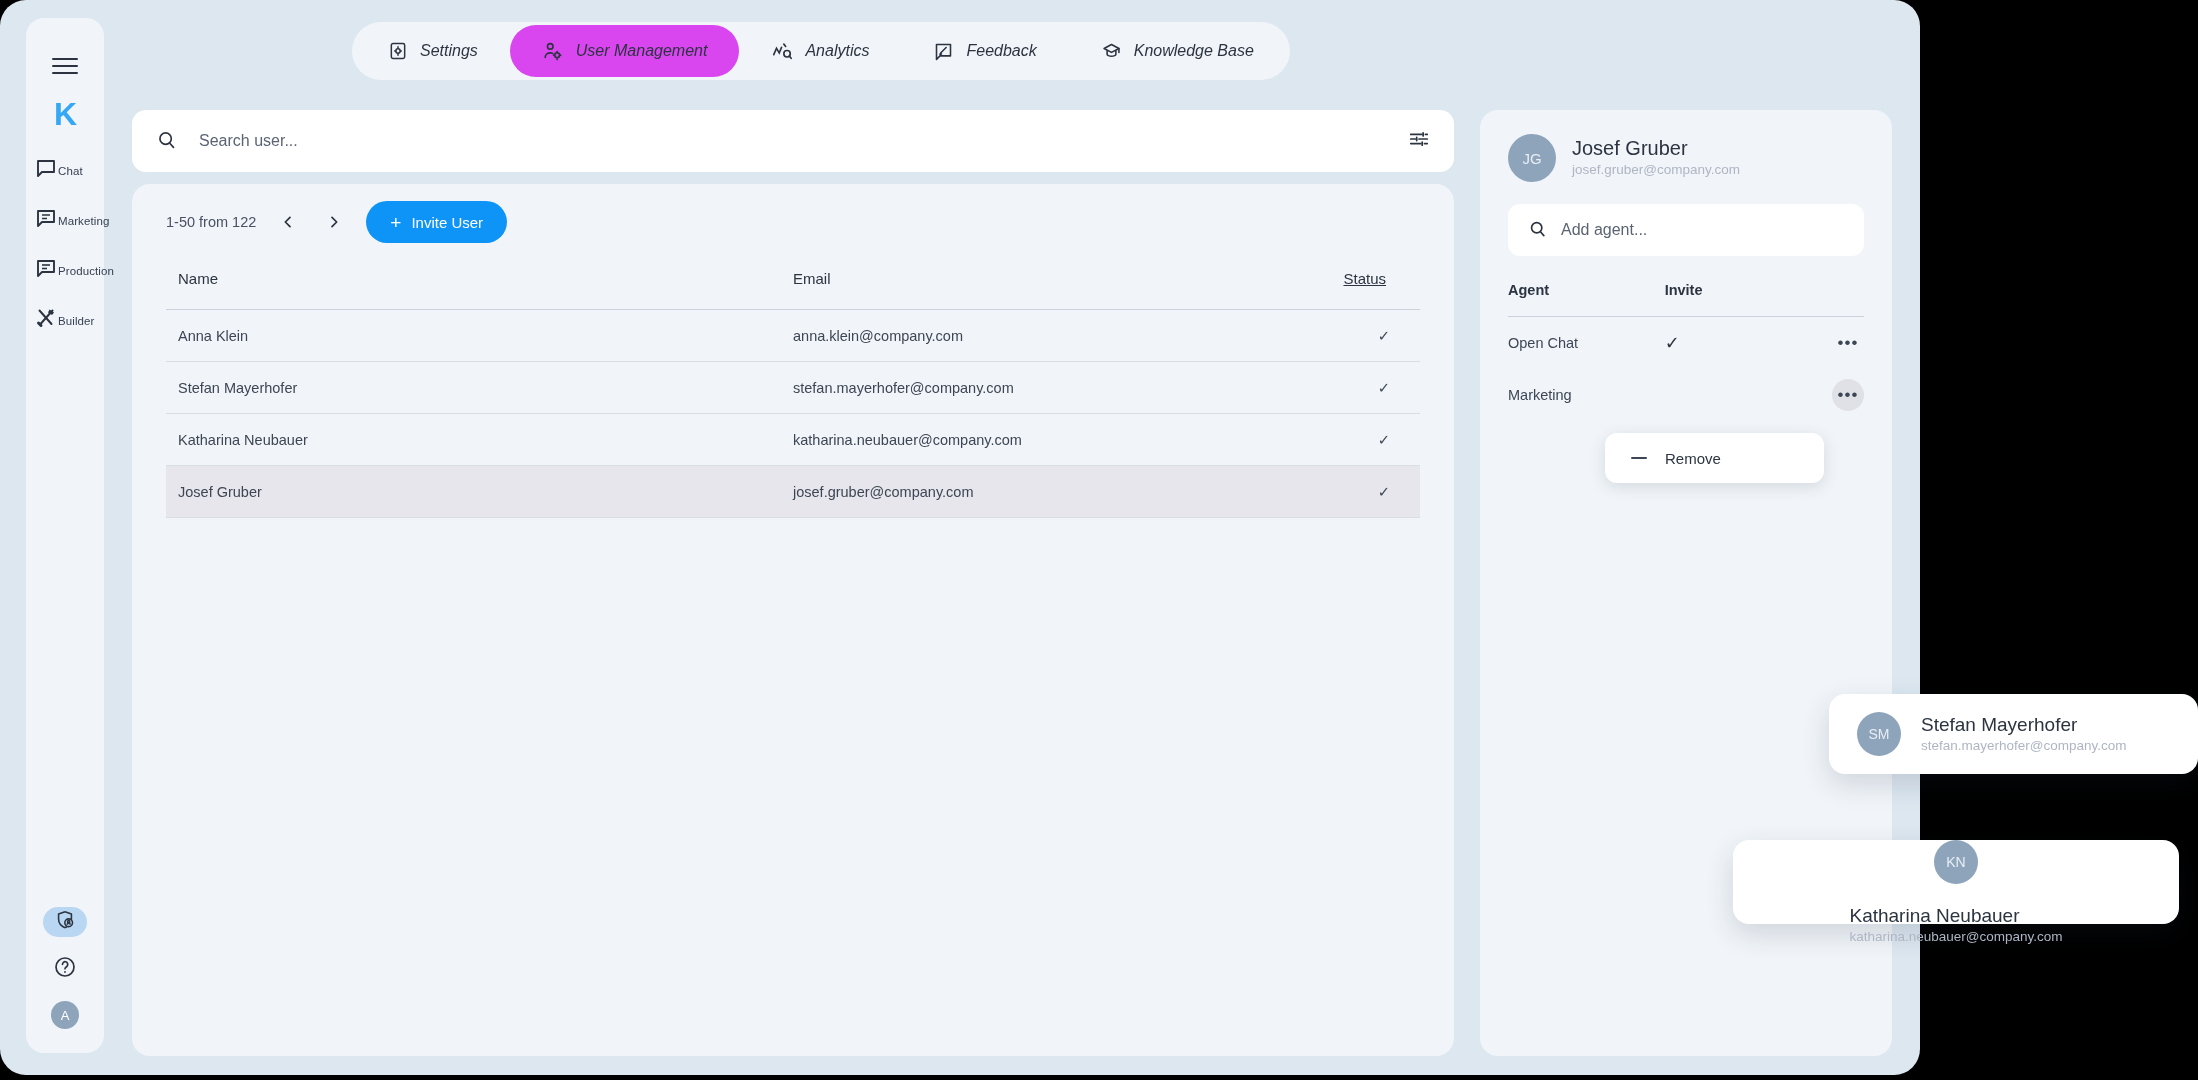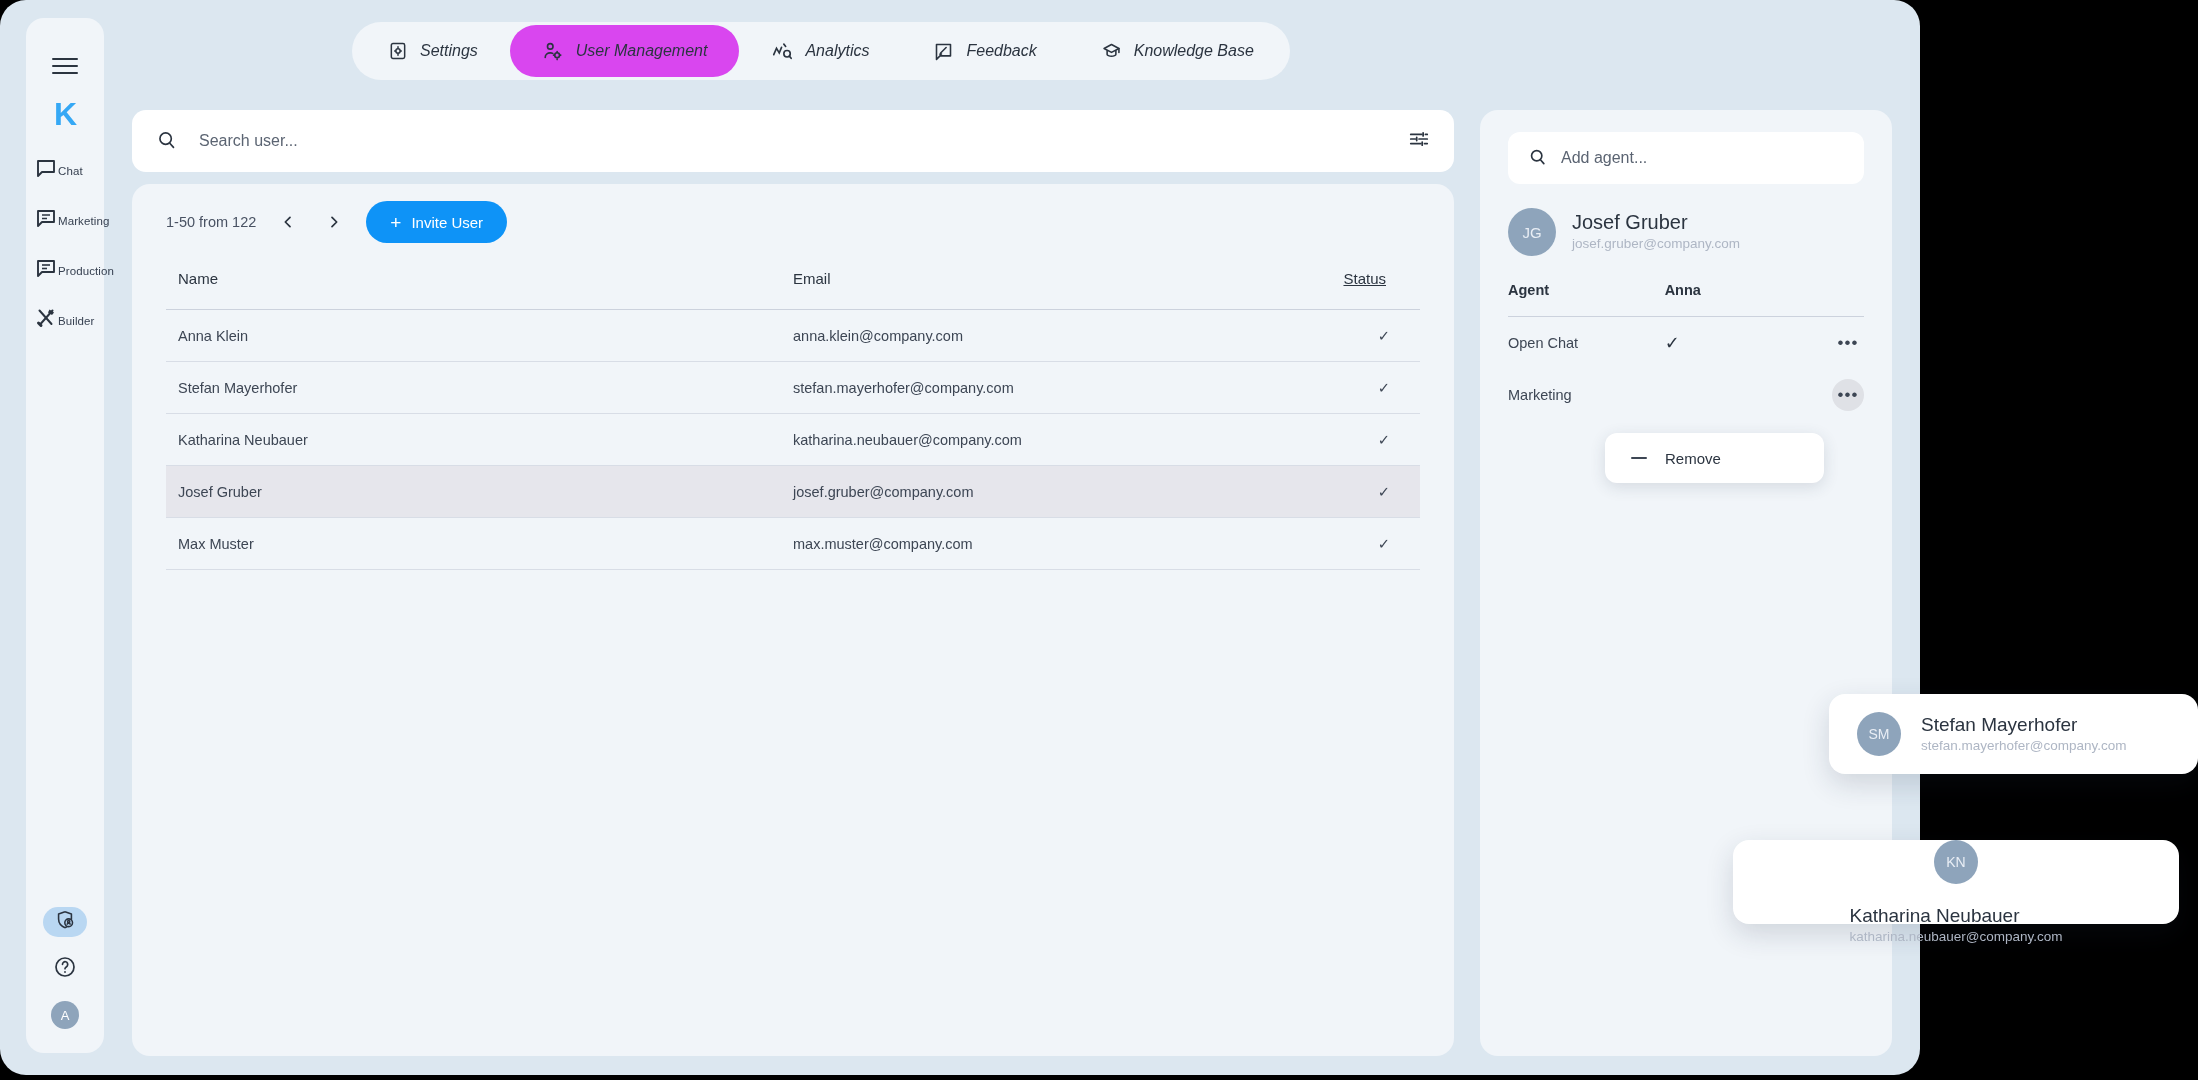--- a/index.html
+++ b/index.html
@@ -451,54 +451,49 @@
         <tr>
           <td class="c-name">Katharina Neubauer</td>
           <td class="c-email">katharina.neubauer@company.com</td>
           <td class="c-status tick">✓</td>
         </tr>
         <tr class="row-selected">
           <td class="c-name">Josef Gruber</td>
           <td class="c-email">josef.gruber@company.com</td>
           <td class="c-status tick">✓</td>
         </tr>
-        <tr>
-          <td class="c-name">Max Muster</td>
-          <td class="c-email">max.muster@company.com</td>
-          <td class="c-status tick">✓</td>
-        </tr>
       </tbody>
     </table>
   </section>
 
   <aside id="right-panel">
-
-    <div id="agent-search">
-      <span class="search-icon">
-        <svg width="19" height="19" viewBox="0 0 24 24" fill="none" stroke="#2b3440" stroke-width="2.1" stroke-linecap="round">
-          <circle cx="11" cy="11" r="6.5"></circle>
-          <path d="M16 16.5l4 4.5"></path>
-        </svg>
-      </span>
-      <input id="agent-input" type="text" placeholder="Add agent..." style="">
-    </div>
 
     <div id="rp-user">
       <div class="avatar-lg">JG</div>
       <div>
         <div id="rp-name">Josef Gruber</div>
         <div id="rp-email">josef.gruber@company.com</div>
       </div>
     </div>
 
+    <div id="agent-search">
+      <span class="search-icon">
+        <svg width="19" height="19" viewBox="0 0 24 24" fill="none" stroke="#2b3440" stroke-width="2.1" stroke-linecap="round">
+          <circle cx="11" cy="11" r="6.5"></circle>
+          <path d="M16 16.5l4 4.5"></path>
+        </svg>
+      </span>
+      <input id="agent-input" type="text" placeholder="Add agent..." style="">
+    </div>
+
     <table class="agents">
       <thead>
         <tr>
           <th class="a-name">Agent</th>
-          <th class="a-admin">Anna</th>
+          <th class="a-admin">Invite</th>
           <th class="a-menu"></th>
         </tr>
       </thead>
       <tbody>
         <tr>
           <td class="a-name">Open Chat</td>
           <td class="a-admin">✓</td>
           <td>
             <div class="dots-btn">•••</div>
           </td>

